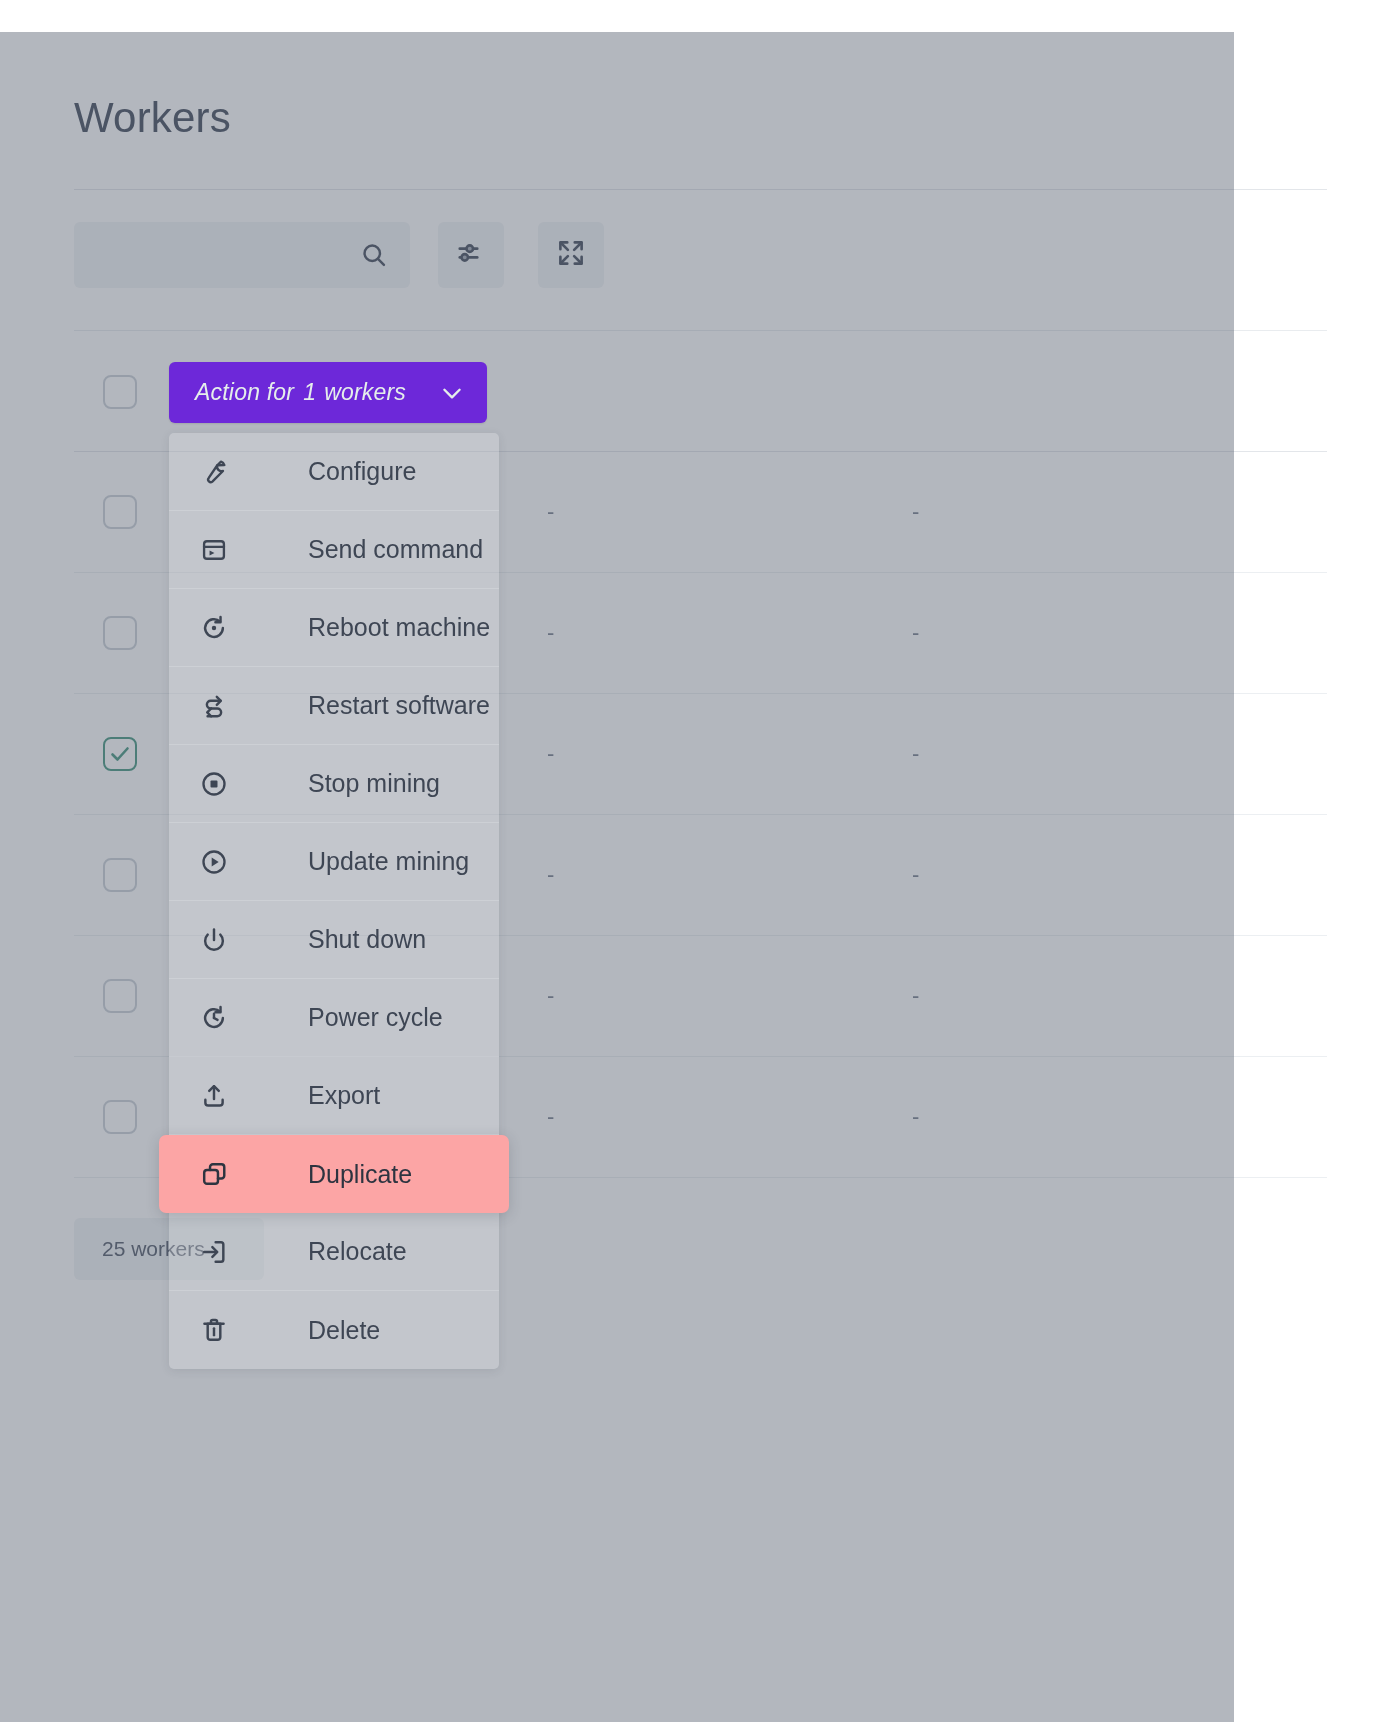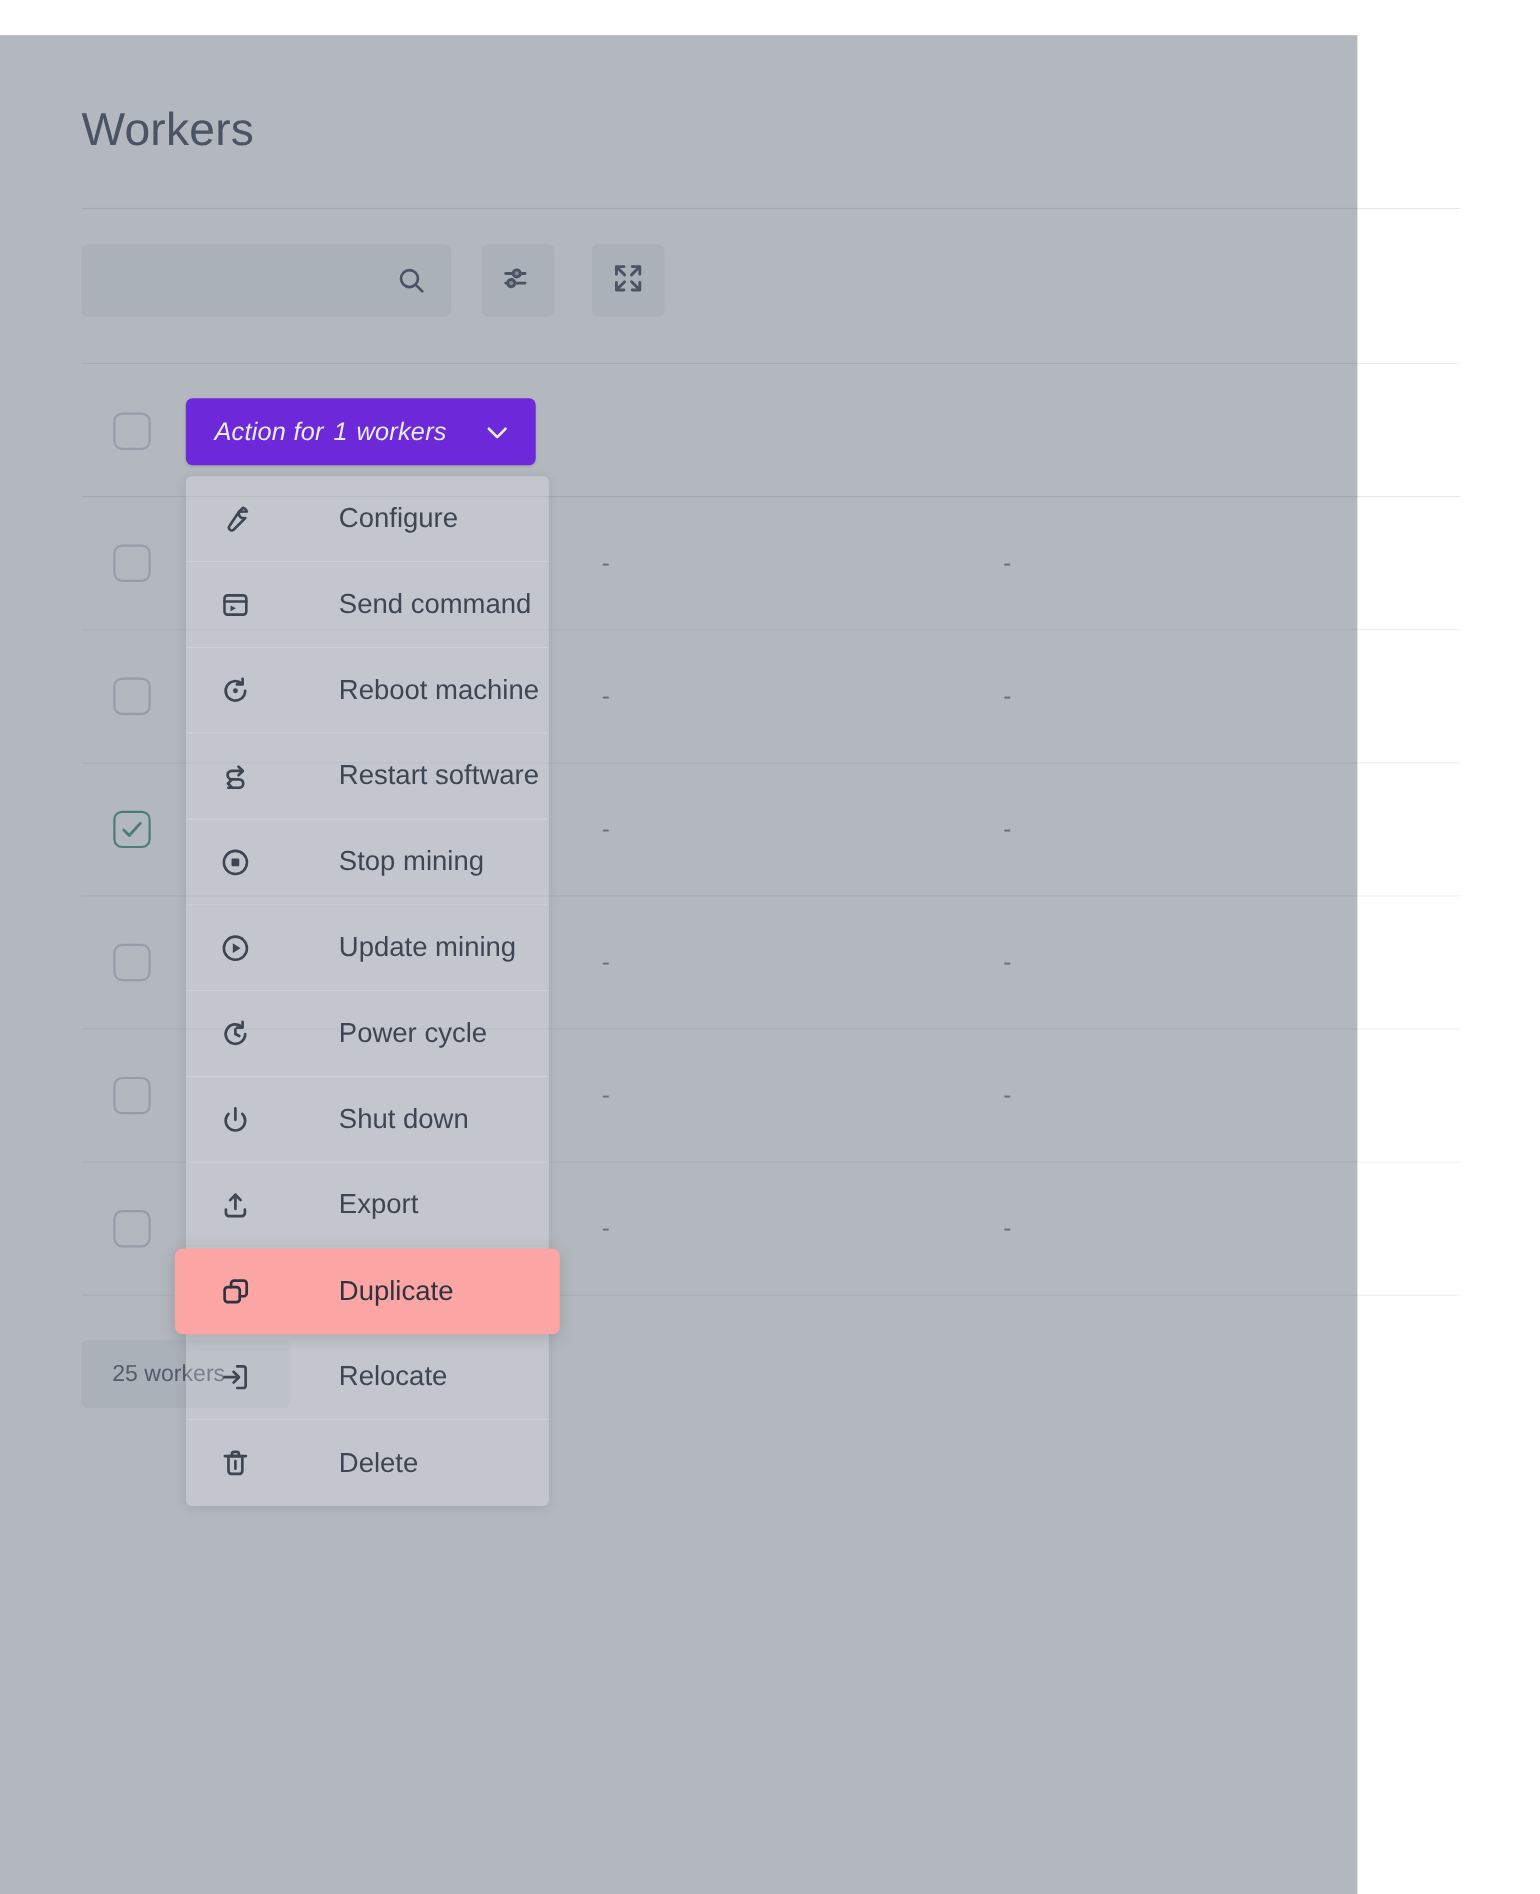--- a/index.html
+++ b/index.html
@@ -393,37 +393,37 @@
             <circle cx="12" cy="12" r="9"></circle>
             <polygon points="10,8.2 16,12 10,15.8" fill="currentColor" stroke="none"></polygon>
           </svg>
         </span>
         <span class="mi-label">Update mining</span>
       </div>
 
       <div class="menu-item">
         <span class="mi-icon">
           <svg viewBox="0 0 24 24" fill="none" stroke="currentColor" stroke-width="2.1" stroke-linecap="round" stroke-linejoin="round">
+            <path d="M6.6 7.4a7.6 7.6 0 1 0 10.8 0"></path>
+            <line x1="12" y1="3" x2="12" y2="12"></line>
+          </svg>
+        </span>
+        <span class="mi-label">Shut down</span>
+      </div>
+
+      <div class="menu-item">
+        <span class="mi-icon">
+          <svg viewBox="0 0 24 24" fill="none" stroke="currentColor" stroke-width="2.1" stroke-linecap="round" stroke-linejoin="round">
             <path d="M19.6 12a7.6 7.6 0 1 1-2.4-5.5"></path>
             <polyline points="17.6,2.6 17.6,7 13.2,7"></polyline>
             <line x1="12" y1="12" x2="12" y2="8.4"></line>
             <line x1="12" y1="12" x2="15" y2="13.6"></line>
           </svg>
         </span>
         <span class="mi-label">Power cycle</span>
-      </div>
-
-      <div class="menu-item">
-        <span class="mi-icon">
-          <svg viewBox="0 0 24 24" fill="none" stroke="currentColor" stroke-width="2.1" stroke-linecap="round" stroke-linejoin="round">
-            <path d="M6.6 7.4a7.6 7.6 0 1 0 10.8 0"></path>
-            <line x1="12" y1="3" x2="12" y2="12"></line>
-          </svg>
-        </span>
-        <span class="mi-label">Shut down</span>
       </div>
 
       <div class="menu-item">
         <span class="mi-icon">
           <svg viewBox="0 0 24 24" fill="none" stroke="currentColor" stroke-width="2.1" stroke-linecap="round" stroke-linejoin="round">
             <path d="M4.6 15.2v2.6a2.4 2.4 0 0 0 2.4 2.4h10a2.4 2.4 0 0 0 2.4-2.4v-2.6"></path>
             <line x1="12" y1="14.6" x2="12" y2="3.6"></line>
             <polyline points="7.9,7.7 12,3.6 16.1,7.7"></polyline>
           </svg>
         </span>

